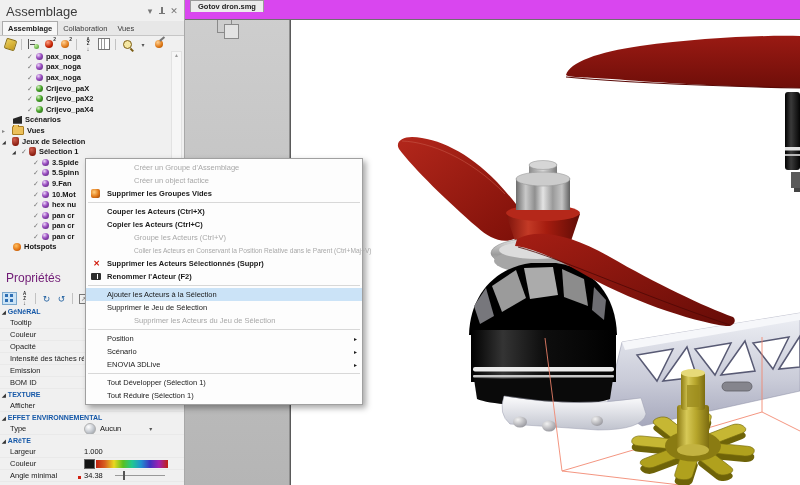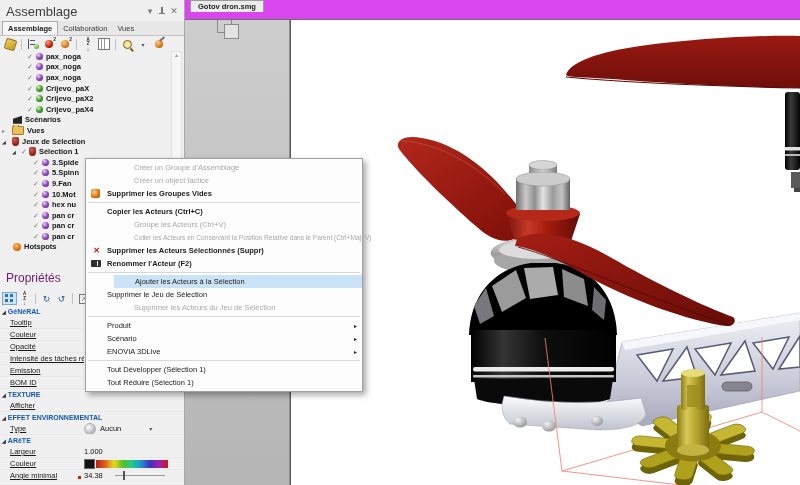--- a/index.html
+++ b/index.html
@@ -68,21 +68,21 @@
   .pi-cat{width:9px;height:9px;position:relative;}
   .pi-cat::before{content:"";position:absolute;left:0;top:0;width:3px;height:3px;background:#2f6fb4;
                   box-shadow:5px 0 0 #2f6fb4,0 5px 0 #2f6fb4,5px 5px 0 #2f6fb4;}
   .pi-rot{font-size:9px;color:#2060a0;line-height:10px;}
   .pi-pop{width:8px;height:8px;border:1px solid #777;position:relative;font-size:6px;color:#555;display:flex;align-items:center;justify-content:center;}
   .props-grid{position:absolute;left:0;top:306px;right:0;}
   .prow,.psec{height:11px;display:flex;align-items:center;font-size:7.5px;color:#1a1a1a;white-space:nowrap;overflow:hidden;}
   .prow{padding-left:10px;border-bottom:0.5px solid #e9e9e9;}
   .psec{padding-left:2px;font-weight:bold;color:#1558a8;font-size:7px;}
   .psec .exp-s::before{content:"◢";font-size:5px;color:#333;margin-right:2px;}
-  .plabel{width:74px;flex:none;overflow:hidden;text-overflow:clip;text-decoration:underline;}
+  .plabel{width:74px;flex:none;overflow:hidden;text-overflow:clip;}
   .pvalue{color:#111;}
   .mini-sphere{width:10px;height:10px;border-radius:50%;flex:none;margin-right:4px;
                background:radial-gradient(circle at 35% 30%,#ffffff,#ced2d8 45%,#8f959c);border:0.5px solid #b0b0b0;}
   .val-caret{margin-left:28px;font-size:6px;color:#555;}
   .swatch{width:9px;height:8px;background:#131313;border:1px solid #666;flex:none;margin-right:1px;}
   .grad-bar{width:72px;height:8px;flex:none;
             background:linear-gradient(90deg,#c02010,#d86020,#e8d820,#58c020,#20c890,#2090d0,#4030c0,#a020b0,#c02010);}
   .mod-dot{width:3px;height:3px;background:#d02010;flex:none;margin:3px 3px 0 -6px;}
   .slider{position:relative;width:50px;height:9px;margin-left:12px;flex:none;}
   .slider::before{content:"";position:absolute;left:0;right:0;top:4px;height:1px;background:#999;}
@@ -99,21 +99,21 @@
   .viewport{position:absolute;left:290px;top:12px;width:510px;height:473px;background:#fff;
             border-left:1px solid #5a5a5a;box-sizing:border-box;overflow:hidden;z-index:1;}
   .scene{position:absolute;left:-1px;top:0;width:510px;height:473px;}
   
   .context-menu{position:absolute;left:85px;top:158px;width:278px;background:#fdfdfd;border:1px solid #a0a0a0;
                 box-shadow:3px 3px 6px rgba(0,0,0,.35);padding:2px 0;box-sizing:border-box;z-index:50;}
   .cm-item{position:relative;height:13px;display:flex;align-items:center;padding-left:21px;
            font-size:7.5px;color:#1a1a1a;white-space:nowrap;}
   .cm-item.bold{font-weight:bold;text-align:right;}
   .cm-item.disabled{color:#a8a8a8;padding-left:48px;}
-  .cm-item.hl{background:#cbe3f7;margin-left:28px;}
+  .cm-item.hl{background:#cbe3f7;}
   .cm-item.smalltxt{font-size:6.6px;}
   .cm-sep{height:1px;background:#d8d8d8;margin:2px 2px;}
   .cm-icon{position:absolute;left:5px;top:2px;width:9px;height:9px;}
   .cmi-groups{background:radial-gradient(circle at 35% 35%,#ffd080,#e07818 55%,#93440a);border-radius:2px;}
   .cmi-x::before{content:"✕";color:#d01808;font-weight:bold;font-size:8px;line-height:9px;}
   .cmi-rename{top:3px;width:10px;height:7px;background:#2e2e2e;border-radius:1px;}
   .cmi-rename::after{content:"";position:absolute;left:6px;top:1px;width:1px;height:5px;background:#fff;}
   .cm-arrow{position:absolute;right:5px;font-size:6px;color:#222;}
 </style>
 </head>
@@ -561,20 +561,23 @@
     </div>
   <div class="cm-item disabled">
       <span>Créer un object factice</span>
     </div>
   <div class="cm-item bold">
       <span class="cm-icon cmi-groups"></span>
       <span>Supprimer les Groupes Vides</span>
     </div>
   <div class="cm-sep"></div>
   <div class="cm-item bold">
+      <span>Couper les Acteurs (Ctrl+X)</span>
+    </div>
+  <div class="cm-item bold">
       <span>Copier les Acteurs (Ctrl+C)</span>
     </div>
   <div class="cm-item disabled">
       <span>Groupe les Acteurs (Ctrl+V)</span>
     </div>
   <div class="cm-item disabled smalltxt">
       <span>Coller les Acteurs en Conservant la Position Relative dans le Parent (Ctrl+Maj+V)</span>
     </div>
   <div class="cm-item bold">
       <span class="cm-icon cmi-x"></span>
@@ -589,21 +592,21 @@
       <span>Ajouter les Acteurs à la Sélection</span>
     </div>
   <div class="cm-item">
       <span>Supprimer le Jeu de Sélection</span>
     </div>
   <div class="cm-item disabled">
       <span>Supprimer les Acteurs du Jeu de Sélection</span>
     </div>
   <div class="cm-sep"></div>
   <div class="cm-item">
-      <span>Produit</span>
+      <span>Position</span>
       <span class="cm-arrow">▸</span>
     </div>
   <div class="cm-item">
       <span>Scénario</span>
       <span class="cm-arrow">▸</span>
     </div>
   <div class="cm-item">
       <span>ENOVIA 3DLive</span>
       <span class="cm-arrow">▸</span>
     </div>

